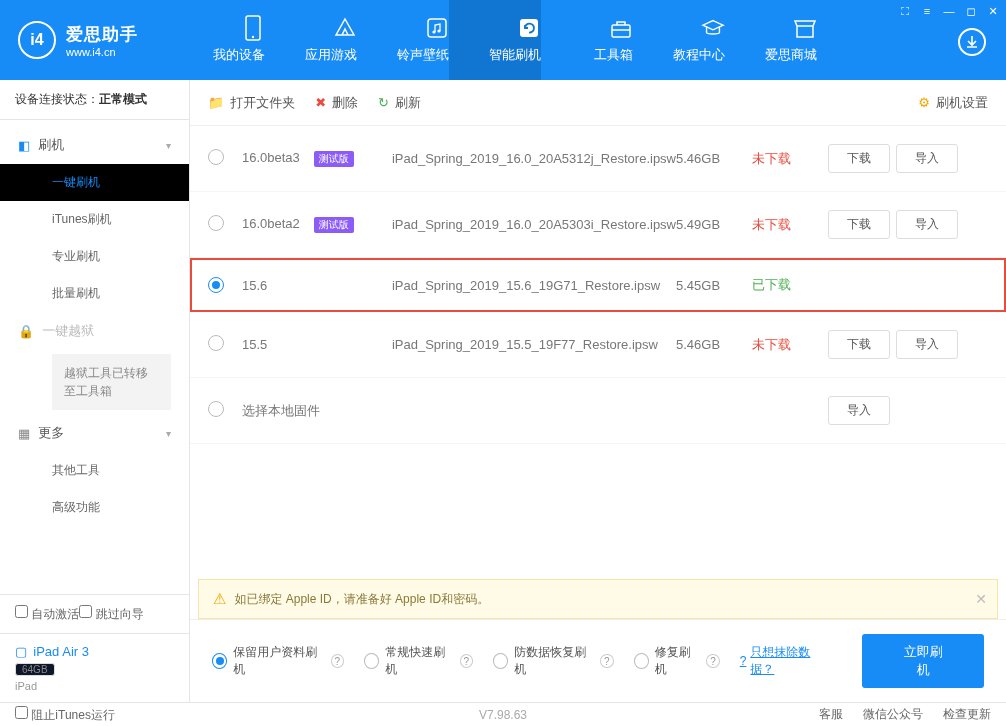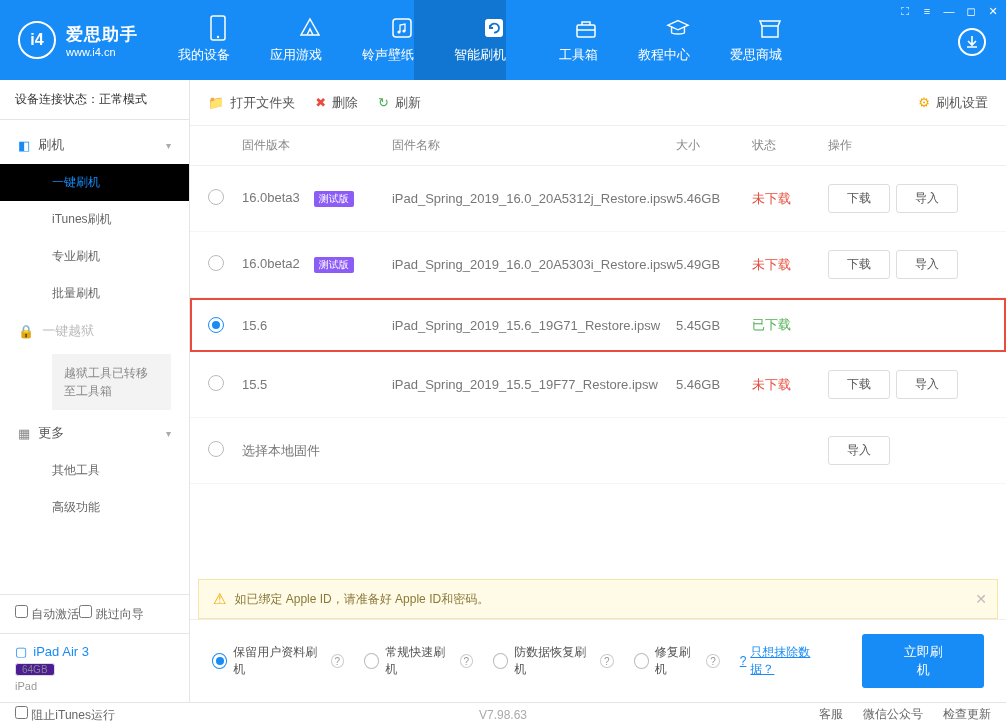--- a/index.html
+++ b/index.html
@@ -3,47 +3,47 @@
   <meta charset="utf-8">
   <style>
     * { margin: 0; padding: 0; box-sizing: border-box; font-family: "Microsoft YaHei", Arial, sans-serif; }
     body { width: 1006px; height: 726px; background: #fff; overflow: hidden; font-size: 13px; color: #333; }
     
     
     .header { background: #178bf6; height: 80px; position: relative; }
     .window-controls { position: absolute; top: 3px; right: 3px; display: flex; gap: 2px; }
     .win-ctrl { width: 20px; height: 16px; display: flex; align-items: center; justify-content: center; color: #fff; cursor: pointer; font-size: 11px; }
     .header-content { display: flex; align-items: center; height: 100%; padding-left: 18px; }
-    .logo-area { display: flex; align-items: center; }
+    .logo-area { display: flex; align-items: center; margin-right: 35px; }
     .logo-circle { width: 38px; height: 38px; border: 2px solid #fff; border-radius: 50%; display: flex; align-items: center; justify-content: center; color: #fff; font-weight: bold; font-size: 16px; }
     .logo-text { margin-left: 10px; color: #fff; }
     .logo-title { font-size: 17px; font-weight: bold; letter-spacing: 1px; }
     .logo-sub { font-size: 11px; }
     .nav { display: flex; height: 100%; }
     .nav-item { width: 92px; display: flex; flex-direction: column; align-items: flex-end; justify-content: center; gap: 6px; color: #fff; cursor: pointer; font-size: 13px; }
     .nav-item.active { background: #1176d1; }
     .nav-icon { width: 24px; height: 24px; display: flex; align-items: center; justify-content: center; }
     .sync-btn { position: absolute; right: 20px; top: 28px; width: 28px; height: 28px; border: 2px solid #fff; border-radius: 50%; display: flex; align-items: center; justify-content: center; color: #fff; cursor: pointer; }
     
     
     .body { display: flex; height: 622px; }
     .sidebar { width: 192px; border-right: 1px solid #e5e5e5; display: flex; flex-direction: column; }
     .conn-status { padding: 11px 15px; border-bottom: 1px solid #e5e5e5; font-size: 12px; }
-    .conn-status b { font-weight: normal; }
+    .conn-status b { font-weight: bold; }
     .side-list { flex: 1; overflow: auto; padding-top: 6px; }
     .side-group { padding: 10px 18px; display: flex; align-items: center; gap: 8px; color: #555; cursor: pointer; }
     .side-group .chev { margin-left: auto; font-size: 10px; color: #aaa; }
     .side-sub { padding: 10px 18px 10px 52px; color: #666; cursor: pointer; font-size: 12px; }
     .side-sub.active { background: #000000; color: #178bf6; }
     .side-notice { margin: 4px 18px 4px 52px; background: #f3f3f3; padding: 10px 12px; color: #888; font-size: 12px; line-height: 1.5; }
     .side-bottom { border-top: 1px solid #e5e5e5; padding: 10px 15px; }
     .check-row { display: flex; align-items: flex-start; font-size: 12px; color: #666; }
     .side-device { padding: 10px 15px; color: #178bf6; }
     .dev-name { display: flex; align-items: center; gap: 6px; font-size: 13px; }
-    .dev-badge { display: inline-block; background: #4c1d95; border: 1px solid #ddd; border-radius: 3px; padding: 0 6px; font-size: 10px; color: #888; margin-top: 4px; }
+    .dev-badge { display: inline-block; background: #0f172a; border: 1px solid #ddd; border-radius: 3px; padding: 0 6px; font-size: 10px; color: #888; margin-top: 4px; }
     .dev-type { color: #999; font-size: 11px; margin-top: 4px; }
     
     
     .main { flex: 1; display: flex; flex-direction: column; }
     .toolbar { height: 46px; display: flex; align-items: center; padding: 0 18px; border-bottom: 1px solid #eee; }
     .tb-btn { display: flex; align-items: center; gap: 6px; margin-right: 20px; cursor: pointer; color: #555; font-size: 13px; }
     .tb-folder { color: #f3b03e; }
     .tb-del { color: #e74c3c; }
     .tb-refresh { color: #4caf50; }
     .tb-settings { margin-left: auto; color: #555; display: flex; align-items: center; gap: 6px; cursor: pointer; }
@@ -235,28 +235,20 @@
       <div class="tb-btn">
           <span class="tb-refresh">↻</span>
           <span>刷新</span>
         </div>
       <div class="tb-settings">
           <span class="gear">⚙</span>
           <span>刷机设置</span>
         </div>
     </div>
 
-    <div class="table-head">
-      <div class="col-radio"></div>
-      <div class="col-ver">固件版本</div>
-      <div class="col-name">固件名称</div>
-      <div class="col-size">大小</div>
-      <div class="col-status">状态</div>
-      <div class="col-action">操作</div>
-    </div>
 
     <div id="fw-rows">
         <div class="fw-row">
     <div class="col-radio"><span class="radio "></span></div>
     <div class="col-ver">16.0beta3<span class="ver-badge">测试版</span></div>
     <div class="col-name">iPad_Spring_2019_16.0_20A5312j_Restore.ipsw</div>
     <div class="col-size">5.46GB</div>
     <div class="col-status status-not">未下载</div>
     <div class="col-action"><button class="btn">下载</button><button class="btn">导入</button></div>
         </div>

